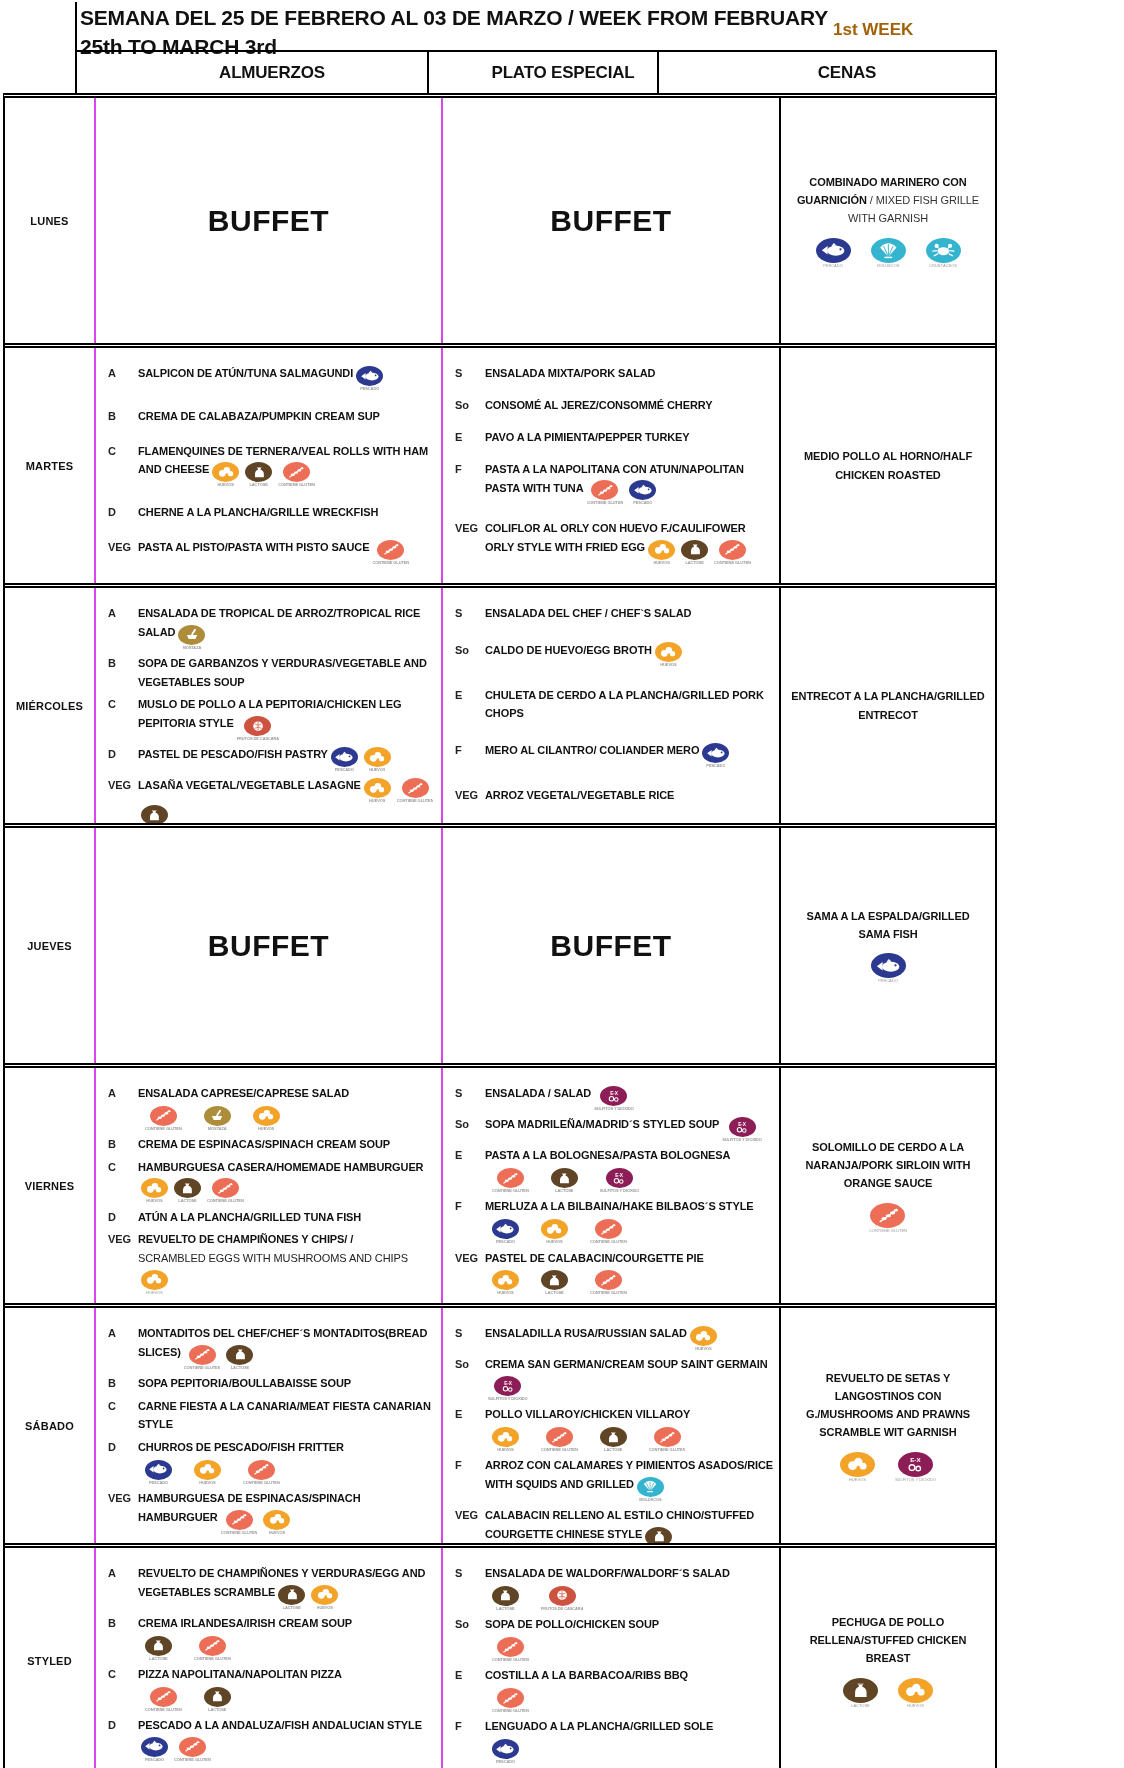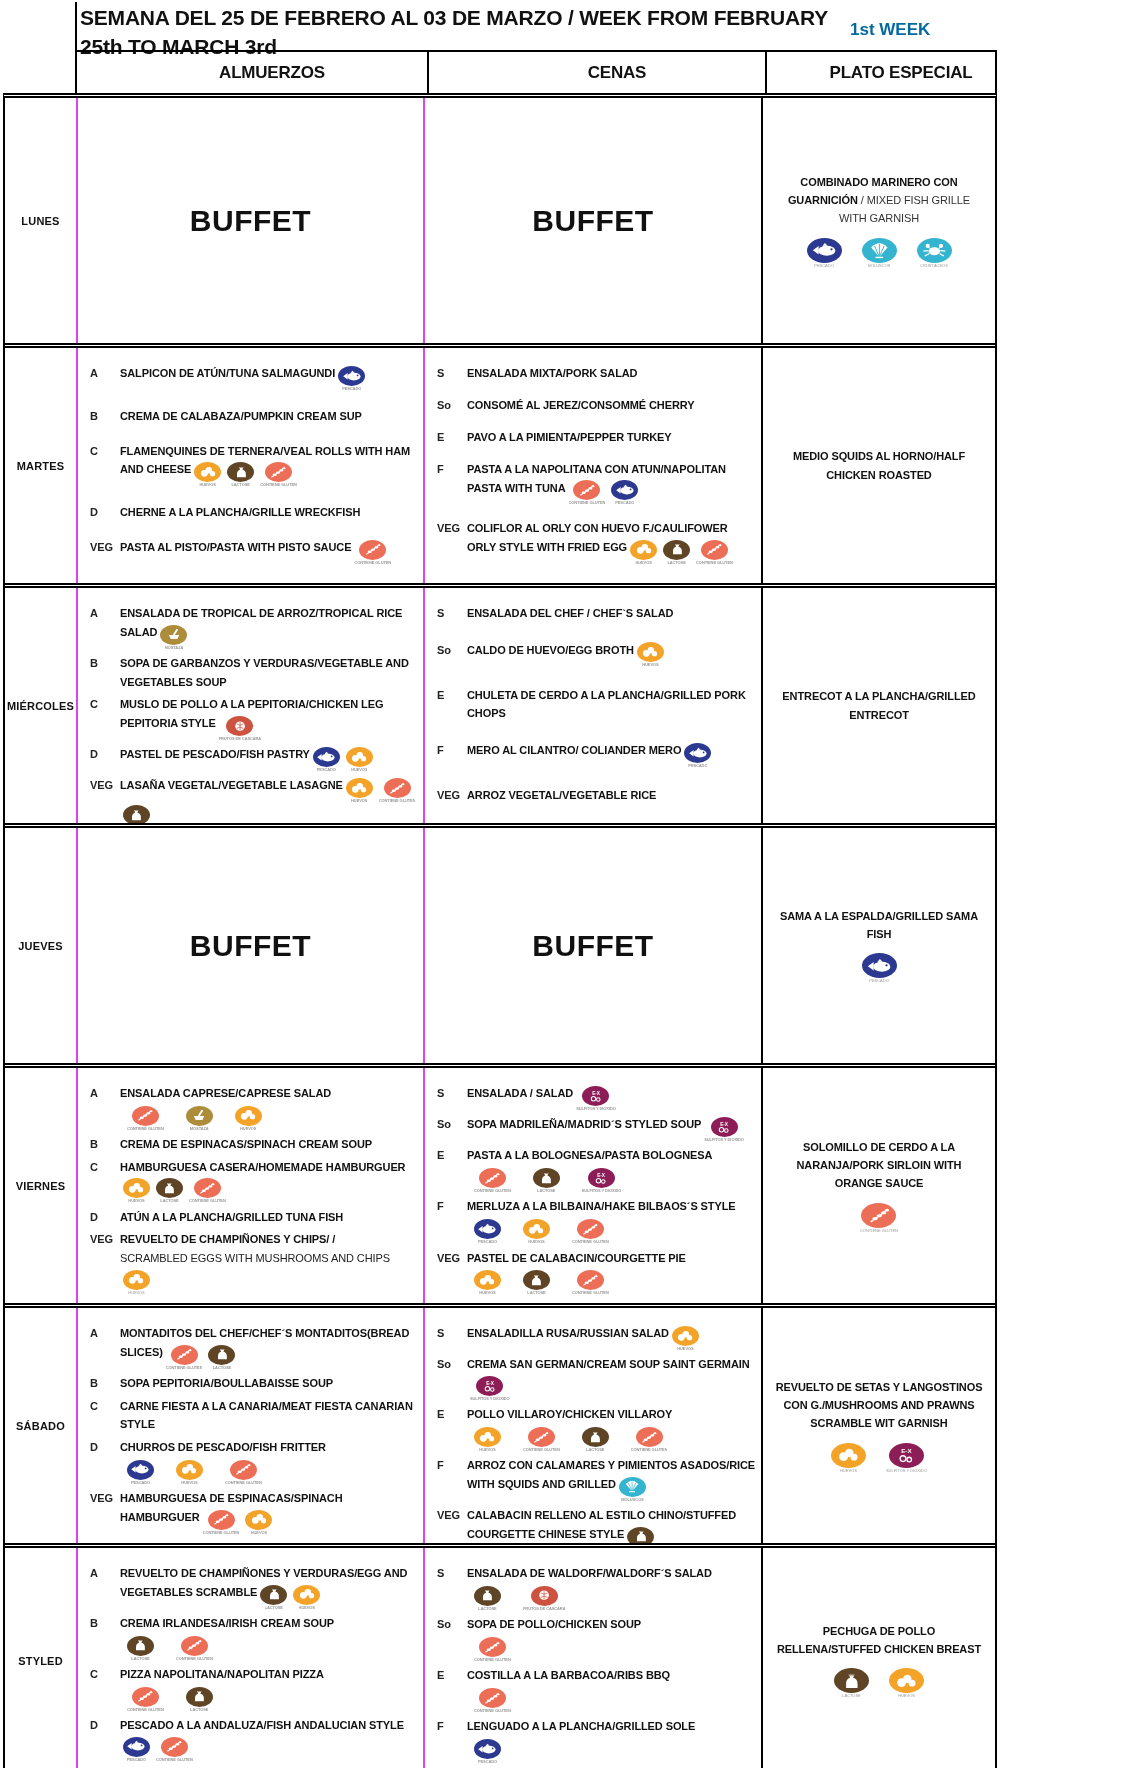--- a/index.html
+++ b/index.html
@@ -3,41 +3,41 @@
 <meta charset="utf-8">
 <style>
   html,body{margin:0;padding:0;background:#fff;}
   #canvas{
     position:relative;width:1124px;height:1768px;background:#fff;overflow:hidden;
     font-family:"Liberation Sans",sans-serif;color:#111;
   }
   
   .title-block{position:absolute;left:80px;top:3px;width:700px;}
   .title-line{font-size:21px;font-weight:bold;line-height:1.4;letter-spacing:-0.2px;white-space:nowrap;}
-  .week-label{position:absolute;left:850px;top:20px;font-size:17px;font-weight:bold;color:#0369a1;white-space:nowrap;}
+  .week-label{position:absolute;left:833px;top:20px;font-size:17px;font-weight:bold;color:#a16207;white-space:nowrap;}
   .title-left-rule{position:absolute;left:75px;top:2px;width:2px;height:48px;background:#000;}
   
   .header-row{
     position:absolute;left:75px;top:50px;width:922px;height:43px;box-sizing:border-box;
     border-top:2px solid #000;border-left:2px solid #000;border-right:2px solid #000;
     display:flex;
   }
   .header-cell{box-sizing:border-box;display:flex;align-items:center;justify-content:center;
     font-size:17px;font-weight:bold;letter-spacing:-0.2px;padding-left:40px;}
   .header-cell.lunch{width:350px;}
   .header-cell.dinner{width:338px;border-left:2px solid #000;}
   .header-cell.special{flex:1;border-left:2px solid #000;}
   
   #rows{
     position:absolute;left:3px;top:93px;width:994px;box-sizing:border-box;
     border-left:2px solid #000;border-right:2px solid #000;border-top:5px double #000;
   }
   .day-row{display:flex;box-sizing:border-box;overflow:hidden;}
   .day-row + .day-row{border-top:5px double #000;}
-  .day-cell{width:71px;box-sizing:border-box;display:flex;align-items:center;justify-content:center;}
+  .day-cell{width:89px;box-sizing:border-box;display:flex;align-items:center;justify-content:center;}
   .day-label{font-size:11px;font-weight:bold;letter-spacing:0.2px;}
   .meal-cell{box-sizing:border-box;border-left:2px solid #d946ef;display:flex;flex-direction:column;
     justify-content:space-between;padding:14px 4px 16px 12px;overflow:hidden;}
   .meal-cell.lunch{width:347px;}
   .meal-cell.dinner{width:338px;}
   .meal-cell.buffet-cell{justify-content:center;align-items:center;padding:0;}
   .buffet-text{font-size:30px;font-weight:800;letter-spacing:0.5px;}
   .special-cell{flex:1;box-sizing:border-box;border-left:2px solid #000;display:flex;flex-direction:column;
     align-items:center;justify-content:center;gap:10px;padding:6px 10px;text-align:center;overflow:hidden;}
   .sp-text{font-size:11px;font-weight:bold;line-height:1.65;letter-spacing:-0.1px;}
@@ -62,22 +62,22 @@
 <div id="canvas">
   <div class="title-left-rule"></div>
   <div class="title-block">
     <div class="title-line">SEMANA DEL 25 DE FEBRERO AL 03 DE MARZO / WEEK FROM FEBRUARY</div>
     <div class="title-line">25th TO MARCH 3rd</div>
   </div>
   <div class="week-label">1st WEEK</div>
 
   <div class="header-row">
     <div class="header-cell lunch">ALMUERZOS</div>
+    <div class="header-cell special">PLATO ESPECIAL</div>
     <div class="header-cell dinner">CENAS</div>
-    <div class="header-cell special">PLATO ESPECIAL</div>
   </div>
 
   <div id="rows">
       <div class="day-row" style="height: 245px;">
         <div class="day-cell">
           <span class="day-label">LUNES</span>
         </div>
         <div class="meal-cell lunch buffet-cell">
           <div class="buffet-text">BUFFET</div>
         </div>
@@ -262,21 +262,21 @@
                     <ellipse cx="15" cy="10.5" rx="2.8" ry="1.6" fill="#fff"></ellipse>
                     <ellipse cx="19.5" cy="7.5" rx="2.8" ry="1.6" fill="#fff"></ellipse>
                     <ellipse cx="23" cy="4.8" rx="2.2" ry="1.3" fill="#fff"></ellipse>
                   </svg>
                 </span>
                 <span class="cap">CONTIENE GLUTEN</span>
               </span></span>
           </div>
         </div>
         <div class="special-cell">
-          <div class="sp-text">MEDIO SQUIDS AL HORNO/HALF CHICKEN ROASTED</div>
+          <div class="sp-text">MEDIO POLLO AL HORNO/HALF CHICKEN ROASTED</div>
         </div>
       </div>
       <div class="day-row" style="height: 240px;">
         <div class="day-cell">
           <span class="day-label">MIÉRCOLES</span>
         </div>
         <div class="meal-cell lunch">
           <div class="menu-item">
             <span class="code">A</span>
             <span class="item-text">ENSALADA DE TROPICAL DE ARROZ/TROPICAL RICE SALAD<span class="allergen">

